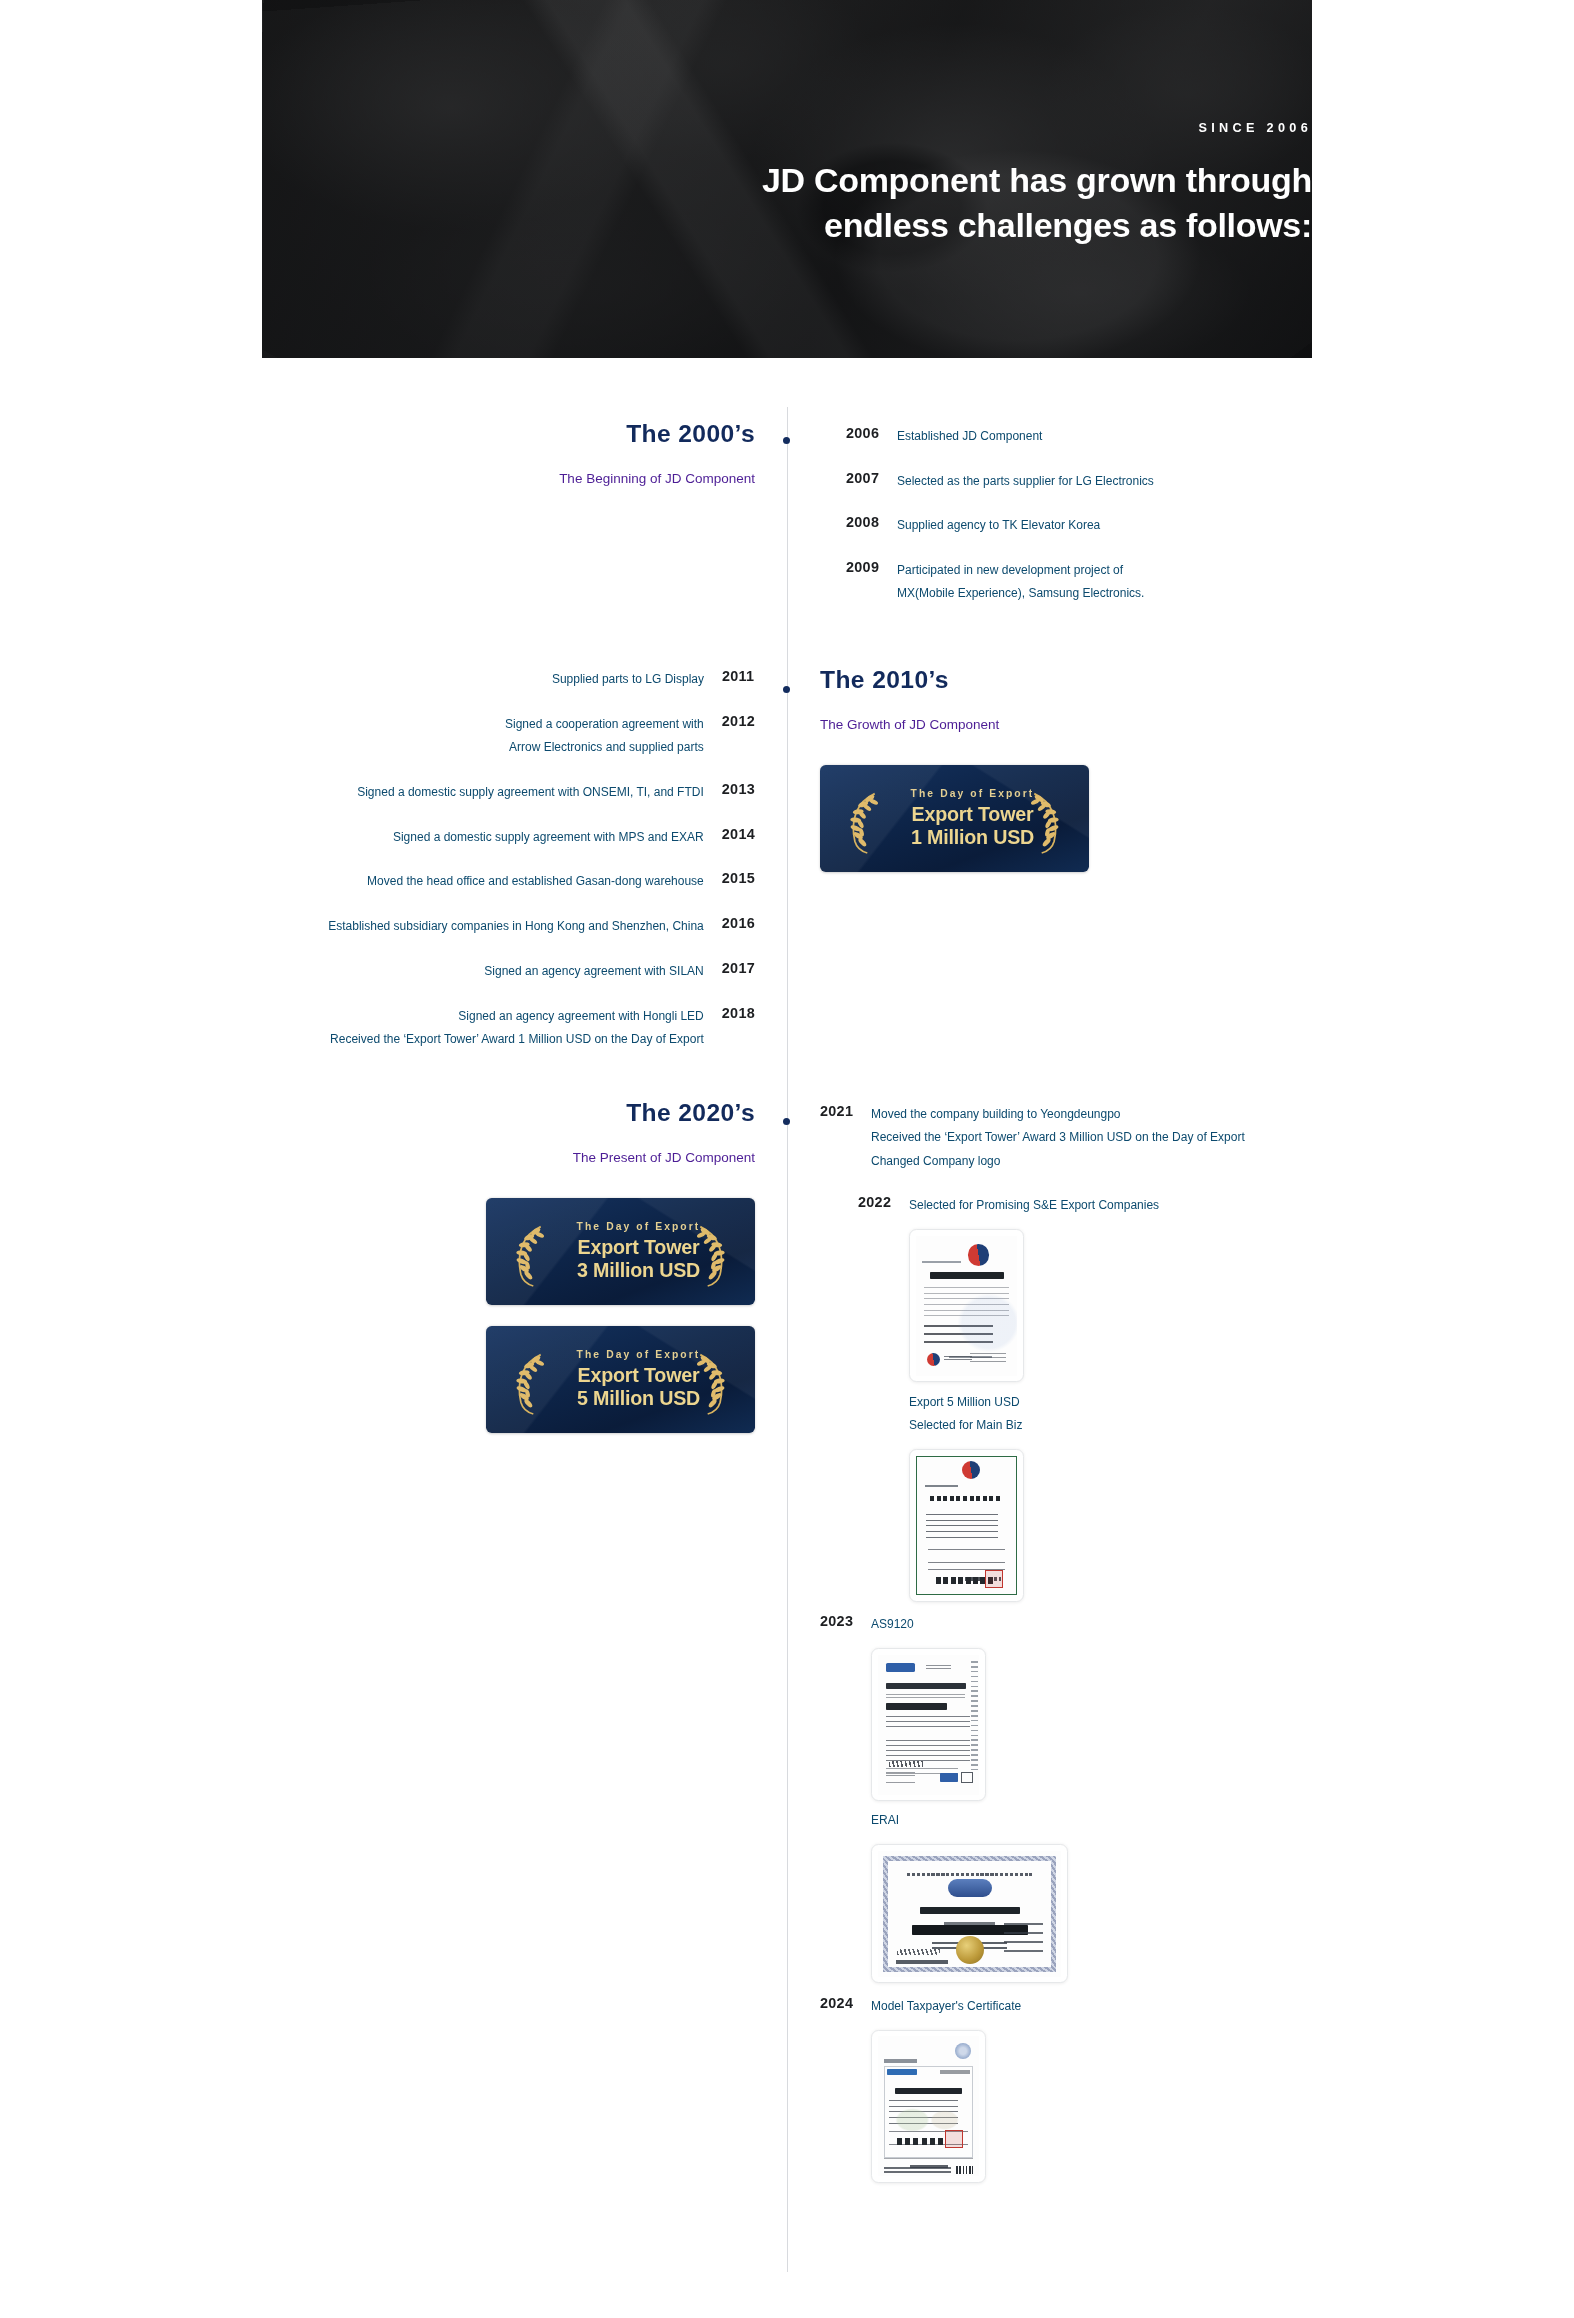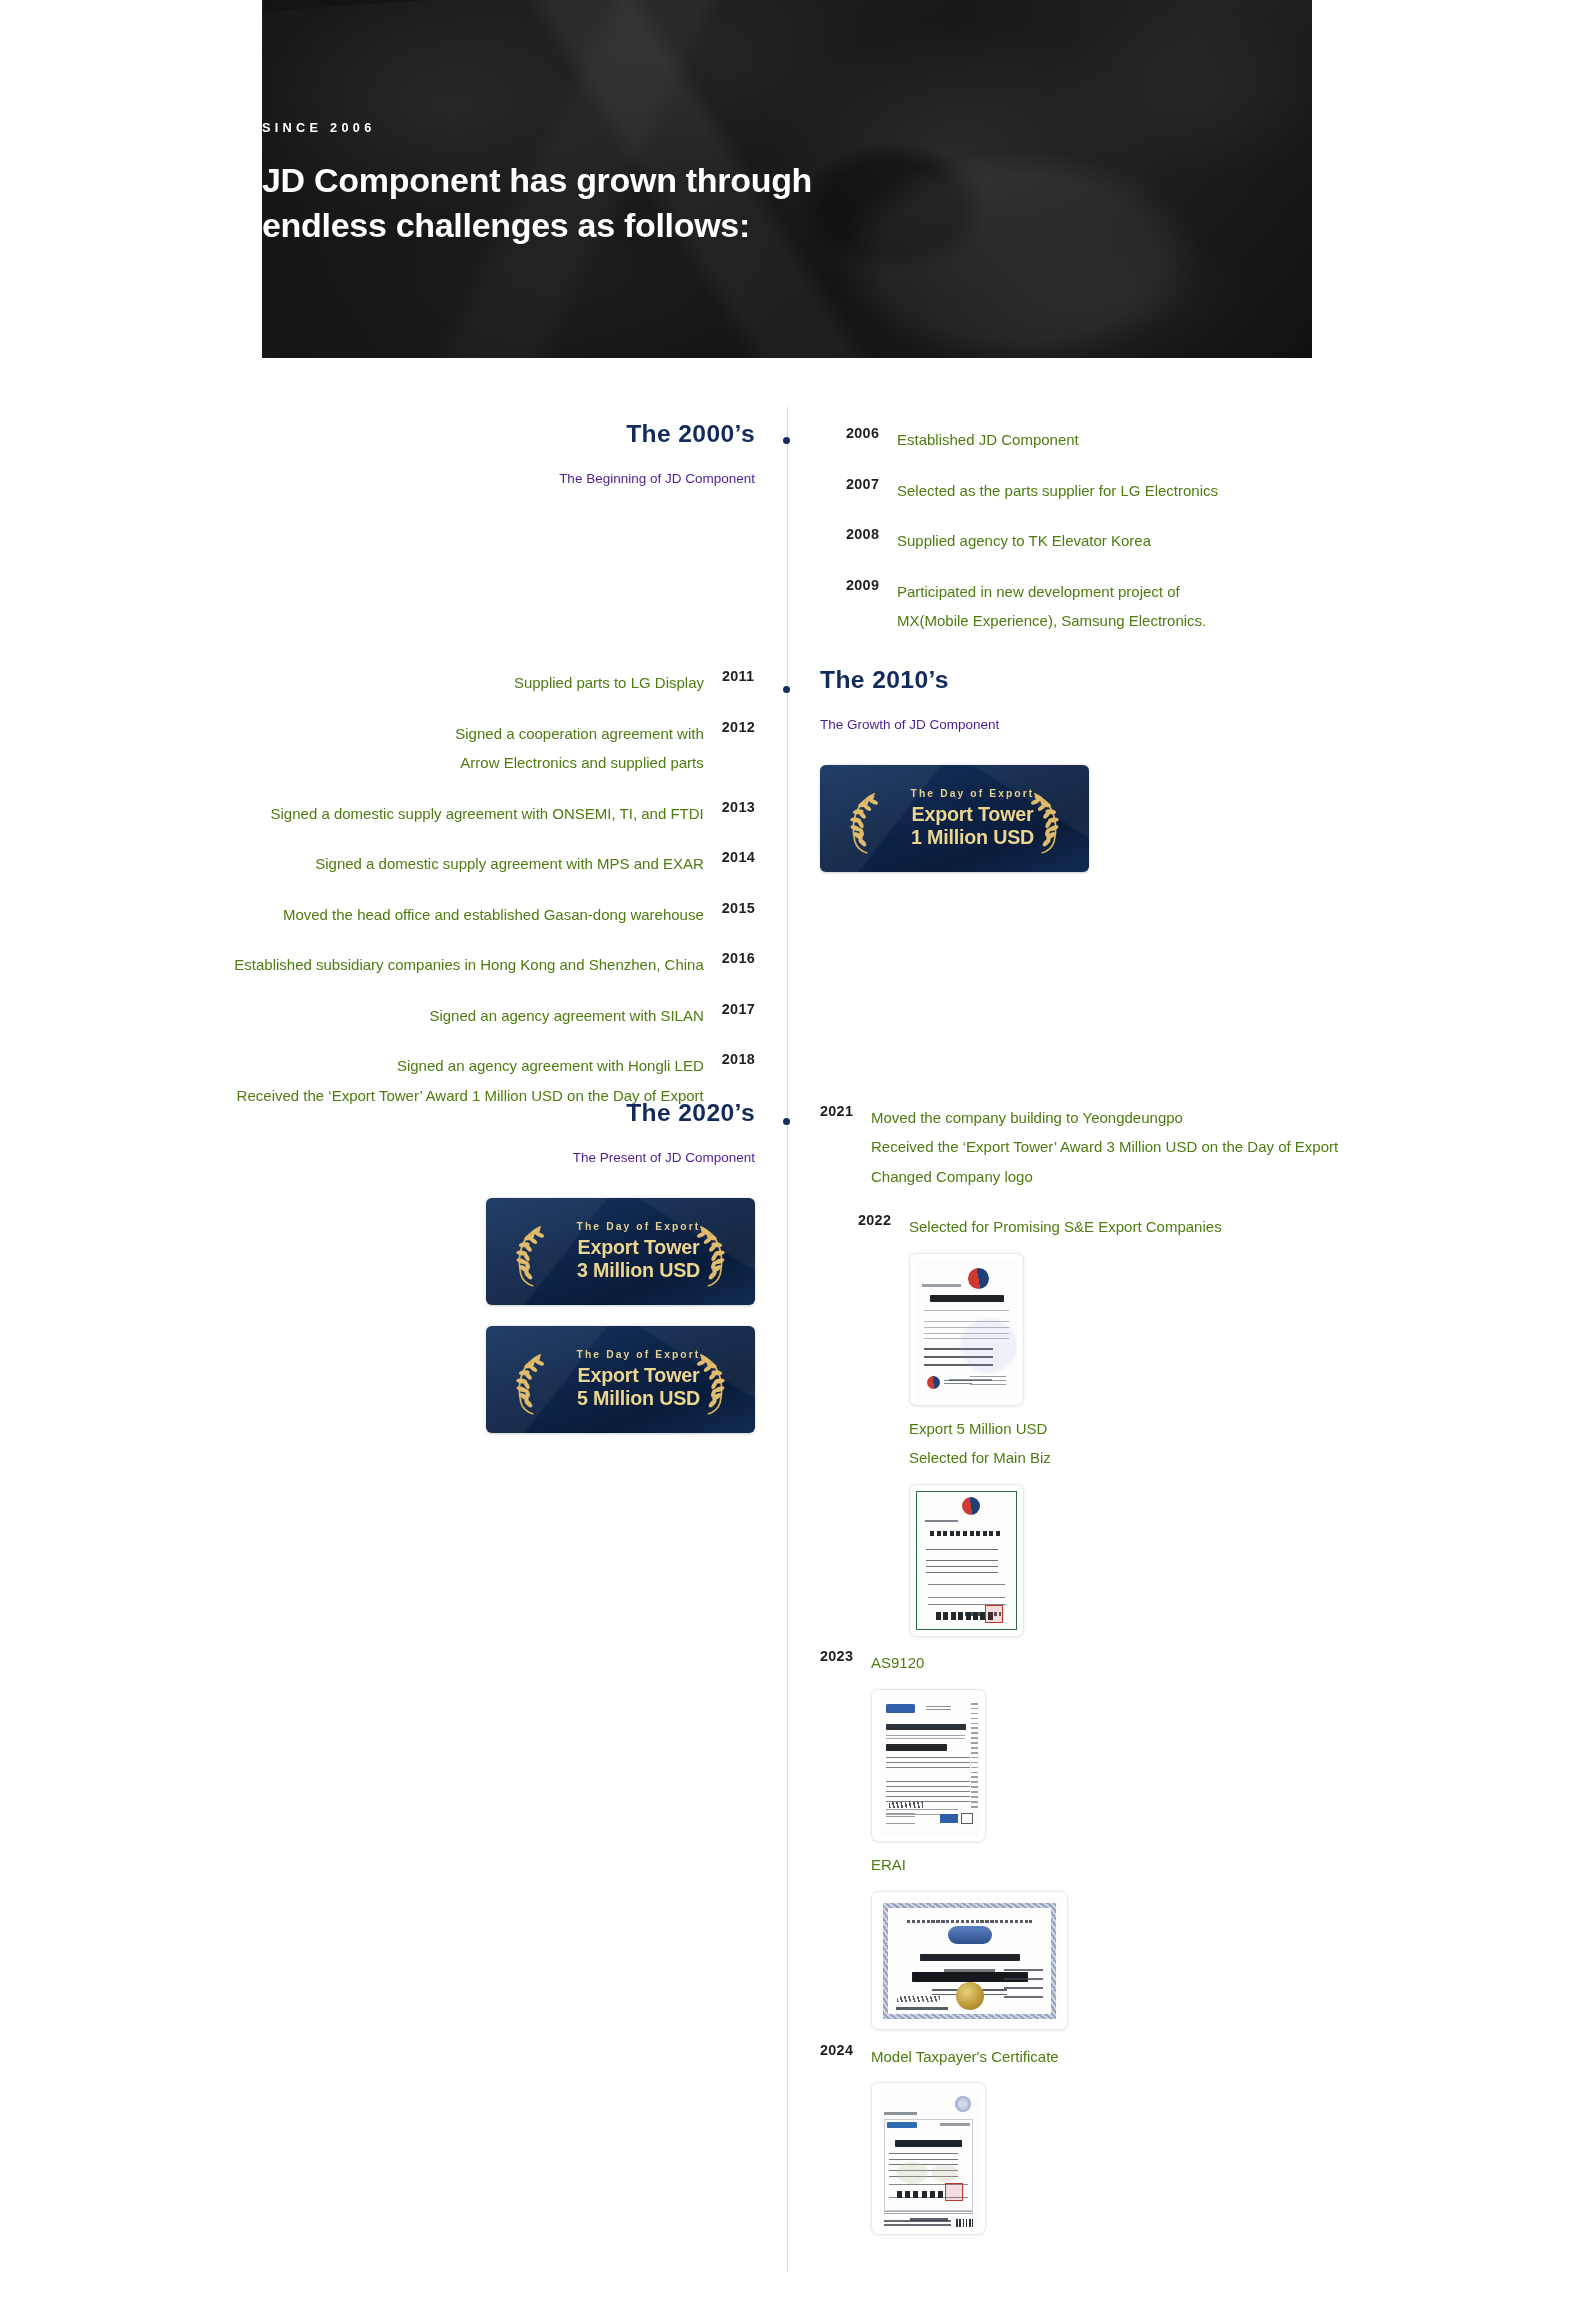--- a/index.html
+++ b/index.html
@@ -51,21 +51,21 @@
       
       linear-gradient(58deg, rgba(0,0,0,0) 38%, rgba(205,208,212,.17) 40%, rgba(205,208,212,.17) 46%, rgba(0,0,0,0) 48%),
       linear-gradient(-64deg, rgba(0,0,0,0) 62%, rgba(190,193,197,.12) 64%, rgba(190,193,197,.12) 70%, rgba(0,0,0,0) 72%);
   }
   .hero-shade {
     position: absolute; inset: 0;
     background: linear-gradient(180deg, rgba(8,9,11,.50) 0%, rgba(8,9,11,.58) 45%, rgba(8,9,11,.66) 100%);
   }
   .hero-inner {
     position: absolute; left: 0; right: 0; top: 121px;
-    text-align: left;
+    text-align: right;
   }
   .hero-since {
     color: #ffffff;
     font-size: 12.7px;
     letter-spacing: 4.3px;
     font-weight: 700;
     margin-bottom: 23px;
   }
   .hero-title {
     color: #ffffff;
@@ -134,22 +134,22 @@
   }
   .ev-year {
     color: #1d1f22;
     font-size: 14.4px;
     font-weight: 700;
     letter-spacing: 0.3px;
     flex: 0 0 51px;
   }
   .ev-body { flex: 1 1 auto; }
   .ev-line {
-    color: #4d7c0f;
-    font-size: 15px;
+    color: #0c4a6e;
+    font-size: 12px;
     line-height: 1.95;
     white-space: nowrap;
   }
   
   .ev.rtl { flex-direction: row-reverse; }
   .ev.rtl .ev-year { text-align: left; flex: 0 0 51px; padding-left: 18px; }
   .ev.rtl .ev-body { text-align: right; }
 
   
   .badge {

